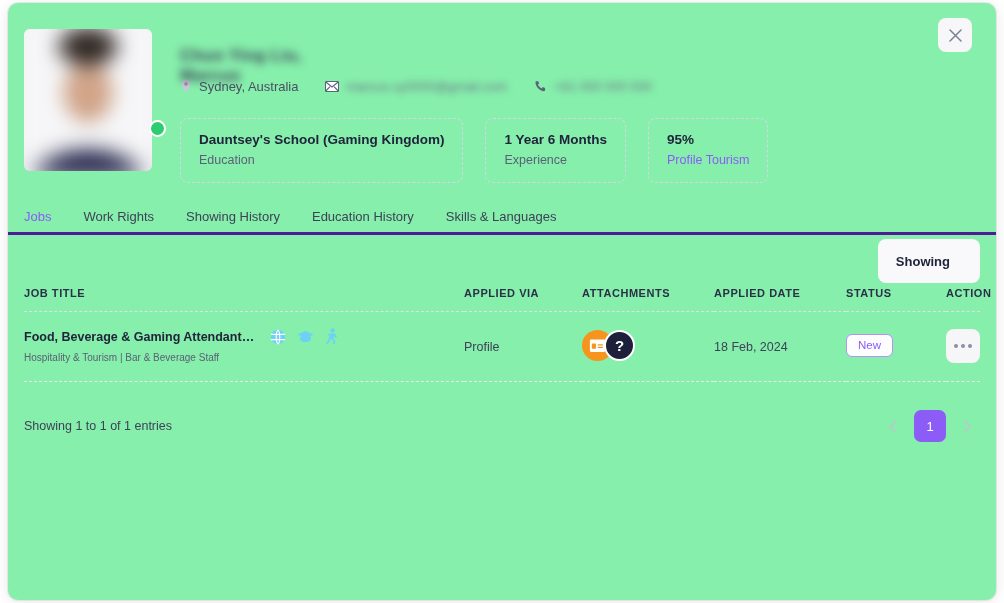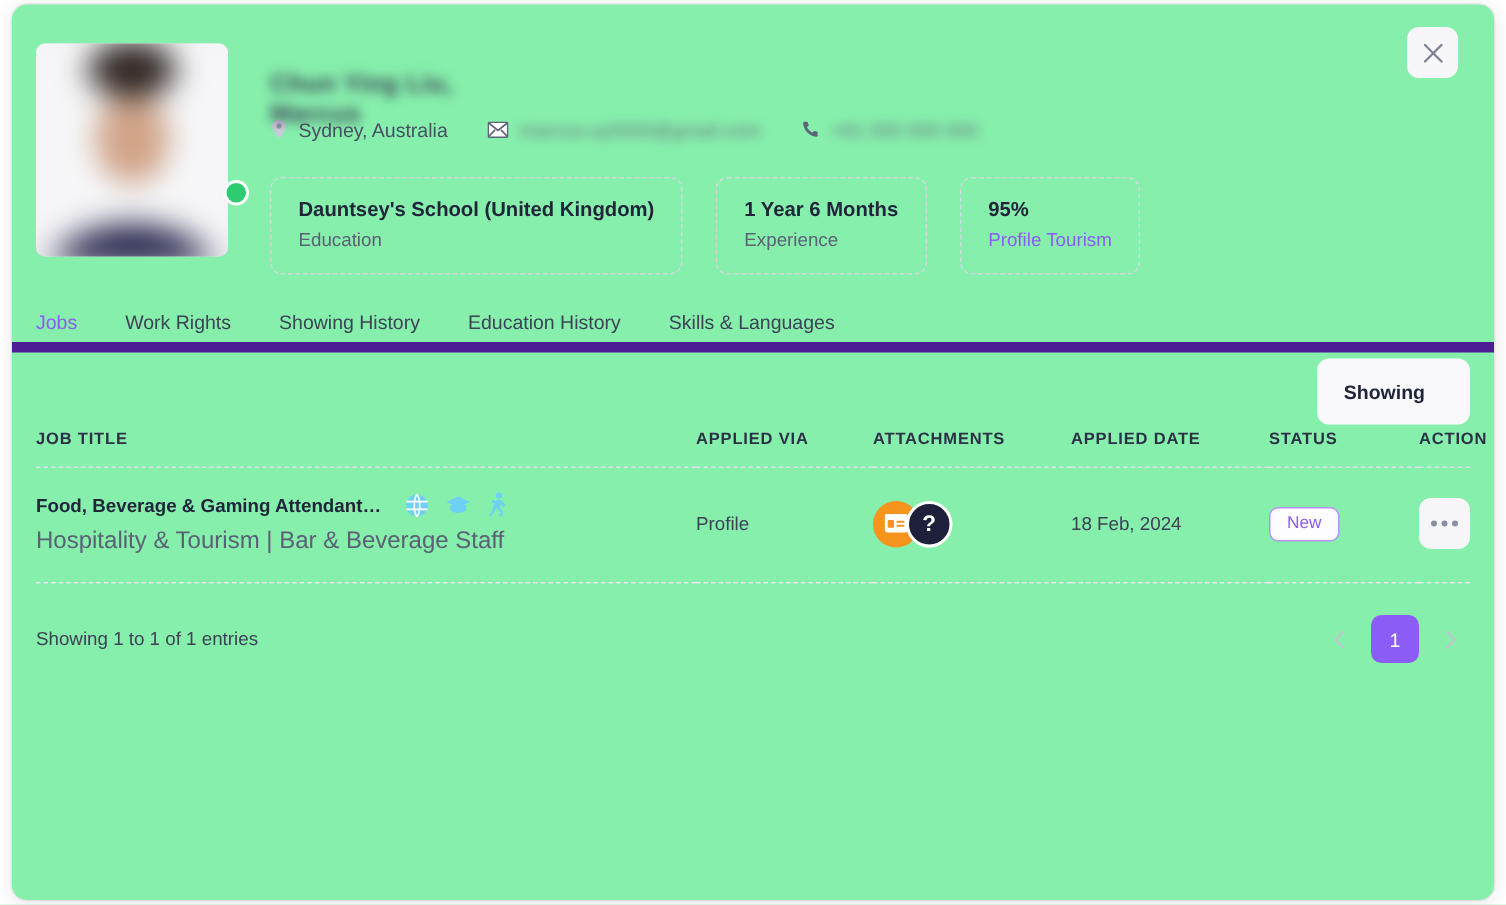--- a/index.html
+++ b/index.html
@@ -124,21 +124,21 @@
   
   .tabs {
     position: absolute;
     left: 0; top: 198px;
     width: 100%;
     height: 34px;
     padding-left: 16px;
     display: flex;
     align-items: center;
     gap: 0;
-    border-bottom: 7px solid #4c1d95;
+    border-bottom: 3px solid #4c1d95;
   }
   .tab {
     font-size: 13px;
     color: #3d4257;
     padding: 0 17px 0 0;
     margin-right: 15px;
     cursor: pointer;
     white-space: nowrap;
   }
   .tab.active { color: #8b5cf6; }
@@ -190,21 +190,21 @@
   th.col-action { text-align: right; }
 
   .job-title-line { display: flex; align-items: center; gap: 0; }
   .job-title {
     font-size: 12.5px; font-weight: bold; color: #21253b;
     white-space: nowrap; overflow: hidden; text-overflow: ellipsis;
     max-width: 232px;
   }
   .job-icons { display: flex; align-items: center; gap: 11px; margin-left: 14px; }
   .job-icons svg { display: block; }
-  .job-sub { font-size: 16px; color: #5b6075; margin-top: 7px; }
+  .job-sub { font-size: 10px; color: #5b6075; margin-top: 7px; }
 
   .cell-text { font-size: 12.5px; color: #3d4257; }
 
   .attach-badges { display: flex; align-items: center; }
   .badge {
     width: 31px; height: 31px; border-radius: 50%;
     display: flex; align-items: center; justify-content: center;
     cursor: pointer;
   }
   .badge.orange { background: #f7941d; }
@@ -303,21 +303,21 @@
         <div class="contact-item">
           <svg class="icon-phone" viewBox="0 0 13 13">
             <path d="M2.2 1.2 L4.3 1.2 L5.2 3.6 L3.9 4.6 C4.6 6.2 6.1 7.7 7.7 8.4 L8.7 7.1 L11.1 8 L11.1 10.1 C11.1 10.8 10.5 11.3 9.8 11.2 C5.6 10.6 2.1 7.1 1.5 2.9 C1.4 2.2 1.5 1.2 2.2 1.2 z" fill="#5d6379"></path>
           </svg>
           <span class="redacted">+61 000 000 000</span>
         </div>
       </div>
 
       <div class="stat-cards">
         <div class="stat-card">
-          <div class="stat-title">Dauntsey's School (United Kingdom)</div>
+          <div class="stat-title">Dauntsey's School (Gaming Kingdom)</div>
           <div class="stat-sub">Education</div>
         </div>
         <div class="stat-card">
           <div class="stat-title">1 Year 6 Months</div>
           <div class="stat-sub">Experience</div>
         </div>
         <div class="stat-card">
           <div class="stat-title">95%</div>
           <div class="stat-sub link">Profile Tourism</div>
         </div>

